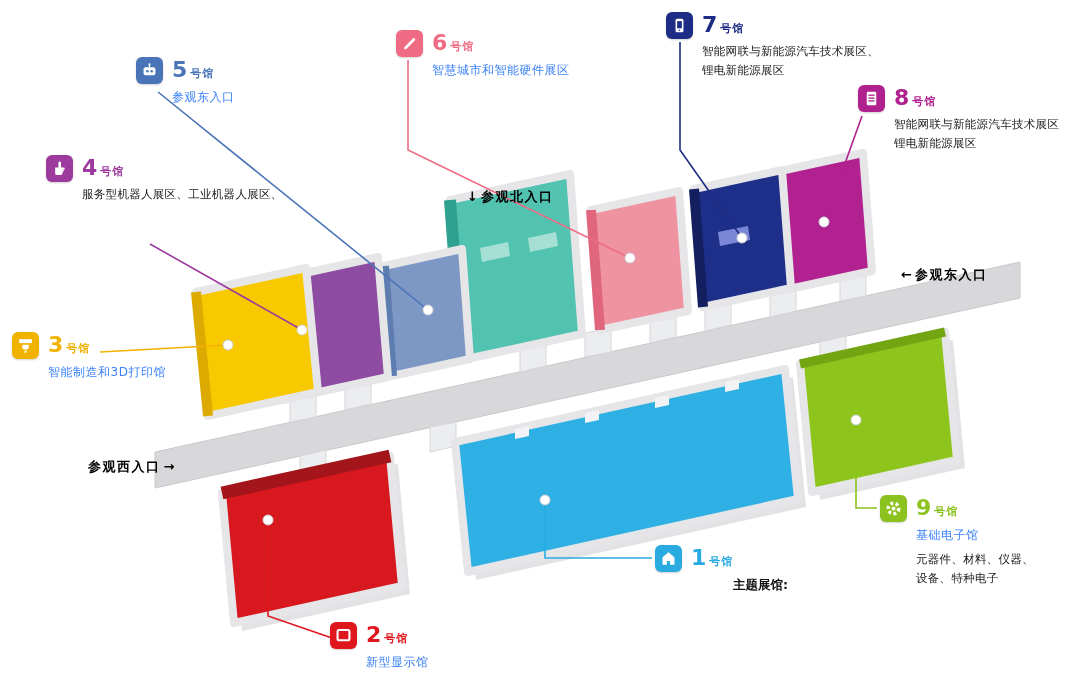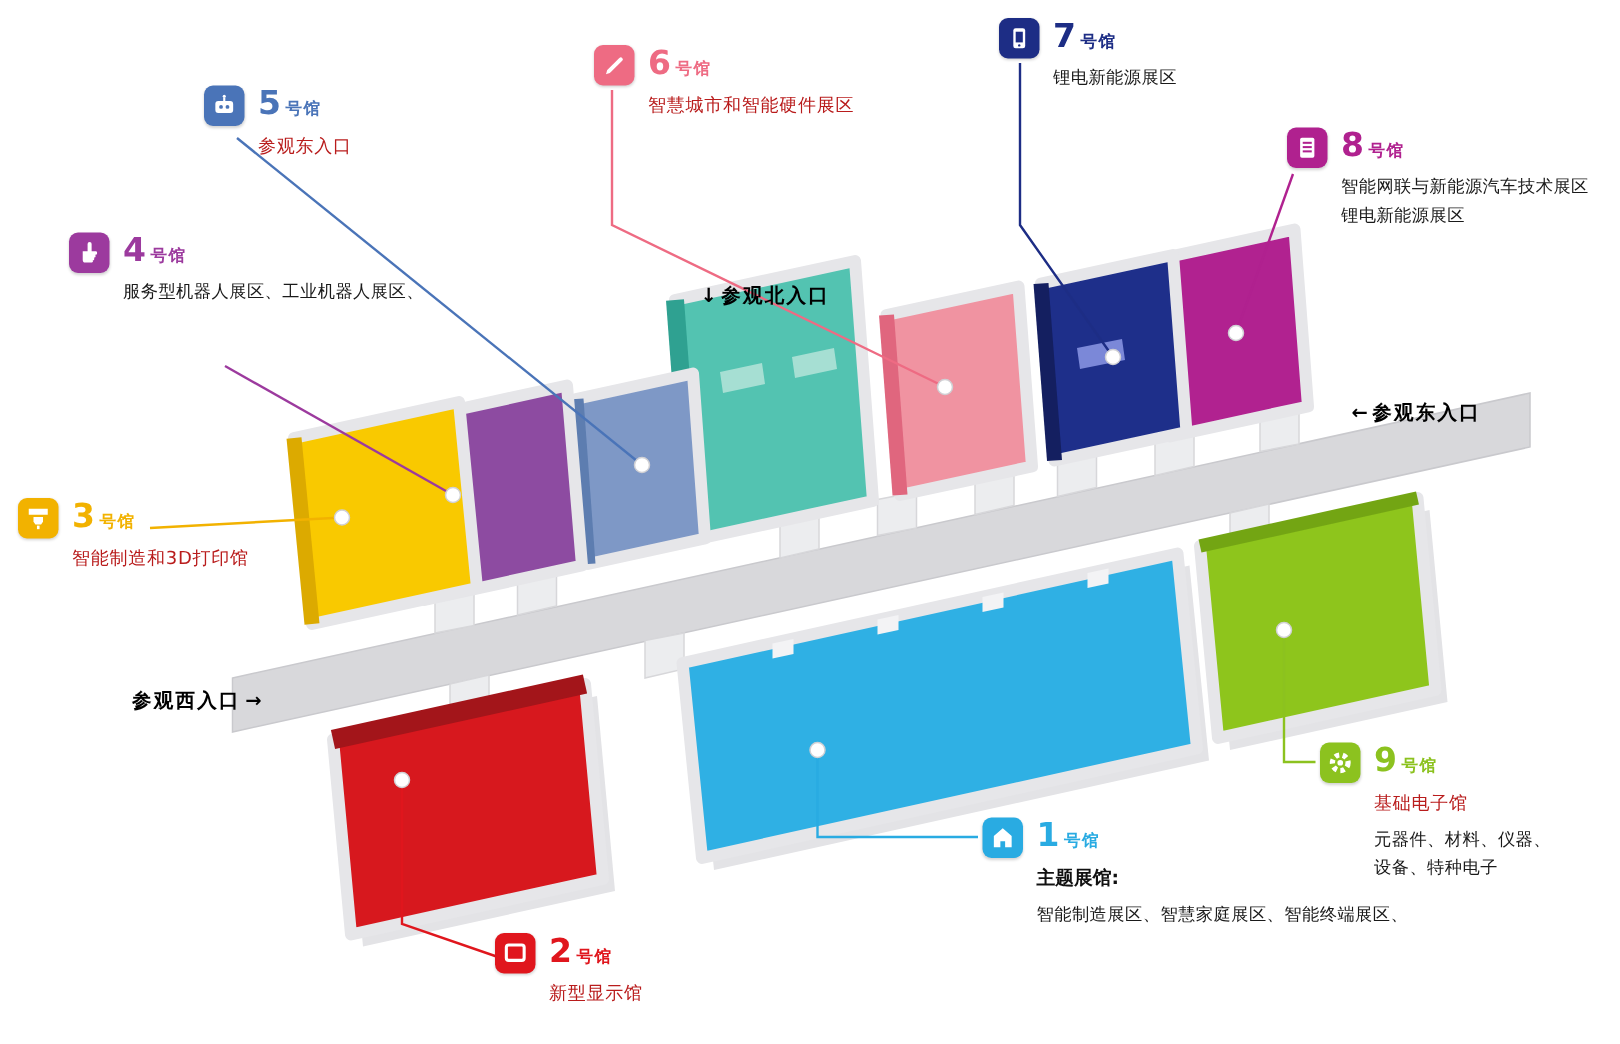--- a/index.html
+++ b/index.html
@@ -13,22 +13,22 @@
   .leader{fill:none;stroke-width:1.6;}
   .marker{fill:#ffffff;stroke:#d0d0d4;stroke-width:1;}
   .hall-label{position:absolute;display:flex;gap:9px;align-items:flex-start;z-index:5;}
   .icon{width:27px;height:27px;border-radius:6px;display:flex;align-items:center;justify-content:center;
         flex:none;box-shadow:0 1px 2px rgba(0,0,0,.18);}
   .icon svg{width:19px;height:19px;display:block;}
   .lbl-col{display:flex;flex-direction:column;}
   .hall-title{font-weight:800;line-height:1;display:flex;align-items:baseline;letter-spacing:1px;margin-top:2px;}
   .hall-title .num{font-size:22px;}
   .hall-title .suffix{font-size:11px;margin-left:2px;}
-  .hall-name{font-size:12px;color:#b91c1c;margin-top:8px;letter-spacing:.5px;white-space:nowrap;}
-  .hall-heading{font-size:12.5px;font-weight:800;color:#111;margin-top:8px;}
+  .hall-name{font-size:12px;color:#3b82f6;margin-top:8px;letter-spacing:.5px;white-space:nowrap;}
+  .hall-heading{font-size:12.5px;font-weight:800;color:#111;margin-top:8px;margin-left:42px;}
   .hall-desc{font-size:11.5px;color:#1a1a1a;margin-top:6px;line-height:1.65;letter-spacing:.3px;}
   .hall-desc div{white-space:nowrap;}
   .entrance{position:absolute;font-size:13px;font-weight:800;color:#000;letter-spacing:1.5px;z-index:4;white-space:nowrap;}
   .entrance .arr{letter-spacing:0;margin:0 3px;}
 </style>
 </head>
 <body>
 
 <svg id="map-svg" width="1080" height="696" viewBox="0 0 1080 696">
 
@@ -145,20 +145,21 @@
         <rect x="9" y="6.5" width="6" height="9" fill="#1d2d85"></rect>
         <circle cx="12" cy="18" r="1" fill="#1d2d85"></circle>
       </svg>
   </div>
   <div class="lbl-col">
     <div class="hall-title" style="color: rgb(29, 45, 133);">
         <span class="num">7</span>
         <span class="suffix">号馆</span>
       </div>
     <div class="hall-desc">
+      <div>智能网联与新能源汽车技术展区、</div>
       <div>锂电新能源展区</div>
     </div>
   </div>
 </div>
 
 <div class="hall-label" style="left:858px;top:85px;">
   <div class="icon" style="background-color: rgb(176, 33, 143);">
     <svg viewBox="0 0 24 24">
         <rect x="6" y="3.5" width="12" height="17" rx="1.5" fill="#fff"></rect>
         <rect x="8.2" y="7" width="7.6" height="1.7" fill="#b0218f"></rect>
@@ -234,21 +235,20 @@
         <path d="M12 4 4.5 10.5V20H10v-5h4v5h5.5v-9.5Z" fill="#fff"></path>
       </svg>
   </div>
   <div class="lbl-col">
     <div class="hall-title" style="color: rgb(41, 171, 226);">
         <span class="num">1</span>
         <span class="suffix">号馆</span>
       </div>
     <div class="hall-heading">主题展馆:</div>
     <div class="hall-desc">
-      <div>智能制造展区、智慧家庭展区、智能终端展区、</div>
     </div>
   </div>
 </div>
 
 <div class="hall-label" style="left:880px;top:495px;">
   <div class="icon" style="background-color: rgb(140, 194, 31);">
     <svg viewBox="0 0 24 24">
         <circle cx="12" cy="12" r="6.6" fill="none" stroke="#fff" stroke-width="4.4" stroke-dasharray="3.6 3"></circle>
         <circle cx="12" cy="12" r="2.4" fill="#fff"></circle>
       </svg>

